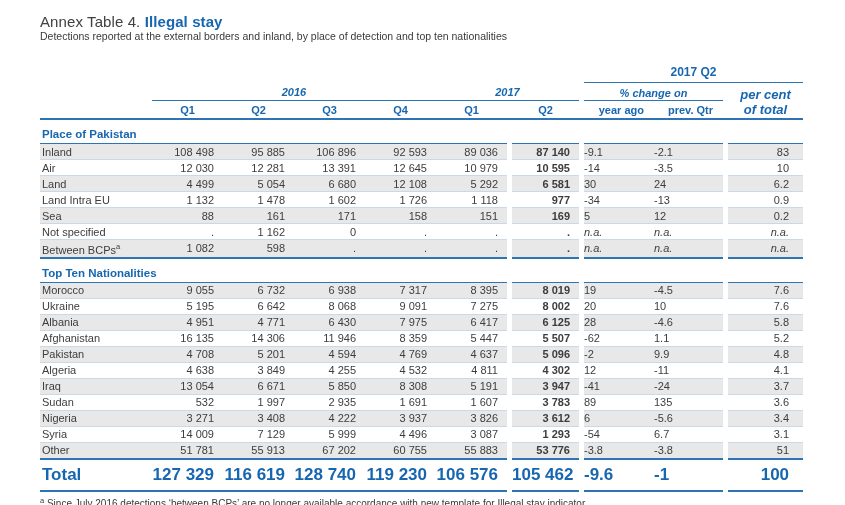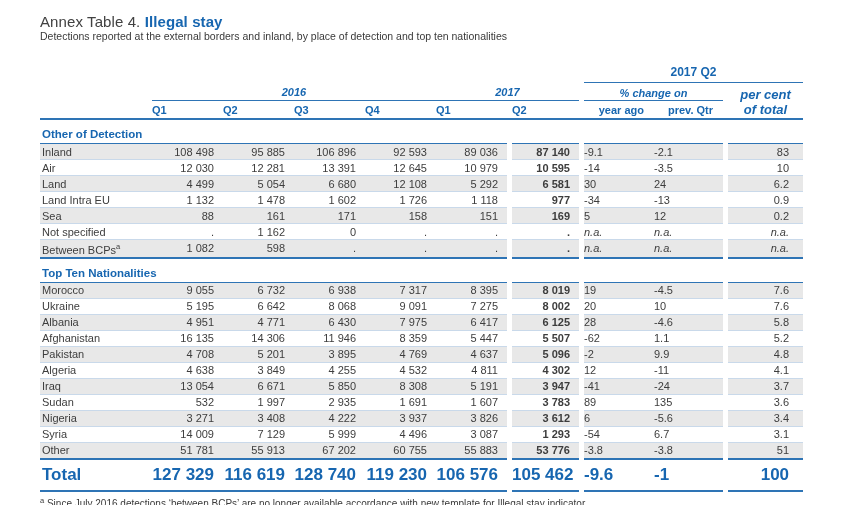--- a/index.html
+++ b/index.html
@@ -19,21 +19,21 @@
   .title{font-size:15px;color:#414141;letter-spacing:.1px;}
   .title .hl{color:var(--accent);font-weight:bold;}
   .subtitle{font-size:10.5px;color:#3a3a3a;}
   table{border-collapse:collapse;table-layout:fixed;width:763px;margin-top:21px;}
   td,th{font-size:11px;padding:1.5px 0;overflow:hidden;}
   
   .span-label{color:var(--accent);font-weight:bold;text-align:center;}
   .h1 .span-label{font-size:12px;padding-bottom:3px;}
   .u{border-bottom:1.5px solid var(--line);}
   .hb{border-bottom:2px solid var(--line);}
-  th{color:var(--accent);font-weight:bold;text-align:left;padding:3px 0 2px 0;}
+  th{color:var(--accent);font-weight:bold;text-align:center;padding:3px 0 2px 0;}
   th.chg-h{text-align:right;padding-right:10px;}
   .pct-head{vertical-align:middle;line-height:1.2;font-size:13px;padding:0 6px;text-align:center;}
   .h2 td{padding-top:4px;font-style:italic;}
   
   .section-row td:not(.gap){border-bottom:1.5px solid var(--line);}
   .sec-title{color:var(--accent);font-weight:bold;font-size:11.5px;text-align:left;padding:8px 0 3px 2px;}
   
   .data-row td:not(.gap){border-bottom:1px solid var(--rowline);}
   .data-row.stripe td:not(.gap){background:var(--stripe);}
   .data-row.sec-end td:not(.gap){border-bottom:2px solid var(--line);}
@@ -101,21 +101,21 @@
         <td class="gap hb"></td>
         <th class="hb">Q2</th>
         <td class="gap hb"></td>
         <th class="hb chg-h">year ago</th>
         <th class="hb chg-h">prev. Qtr</th>
         <td class="gap hb"></td>
       </tr>
     </thead>
     <tbody>
         <tr class="section-row">
-          <td class="sec-title" colspan="6">Other of Detection</td>
+          <td class="sec-title" colspan="6">Place of Pakistan</td>
           <td class="gap"></td>
           <td class=""></td>
           <td class="gap"></td>
           <td class="" colspan="2"></td>
           <td class="gap"></td>
           <td class=""></td>
         </tr>
         <tr class="data-row stripe">
           <td class="label">Inland</td>
           <td class="num">108 498</td>
@@ -289,21 +289,21 @@
           <td class="gap"></td>
           <td class="chg">-62</td>
           <td class="chg">1.1</td>
           <td class="gap"></td>
           <td class="pctv">5.2</td>
         </tr>
         <tr class="data-row stripe">
           <td class="label">Pakistan</td>
           <td class="num">4 708</td>
           <td class="num">5 201</td>
-          <td class="num">3 895</td>
+          <td class="num">4 594</td>
           <td class="num">4 769</td>
           <td class="num">4 637</td>
           <td class="gap"></td>
           <td class="num b">5 096</td>
           <td class="gap"></td>
           <td class="chg">-2</td>
           <td class="chg">9.9</td>
           <td class="gap"></td>
           <td class="pctv">4.8</td>
         </tr>

